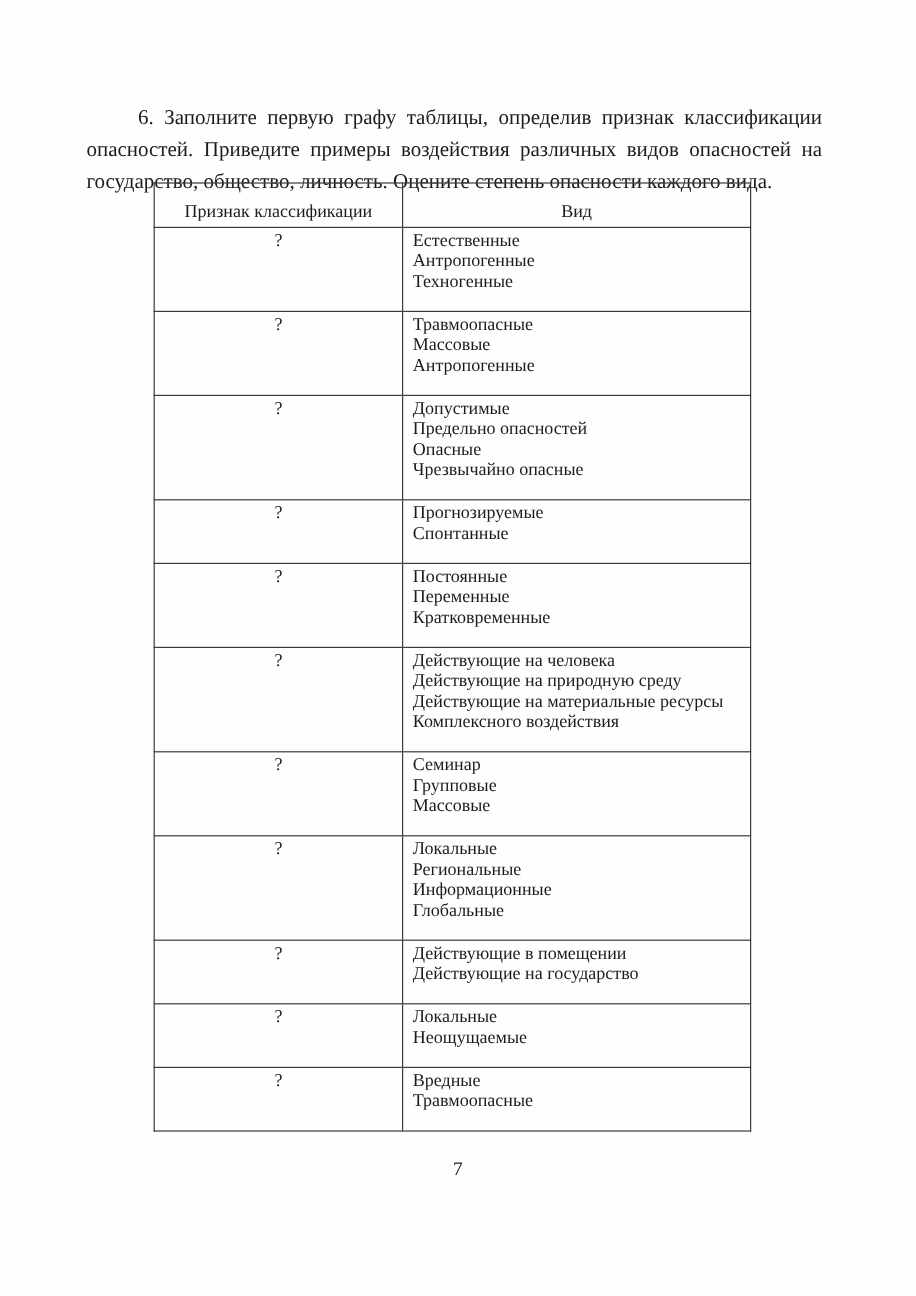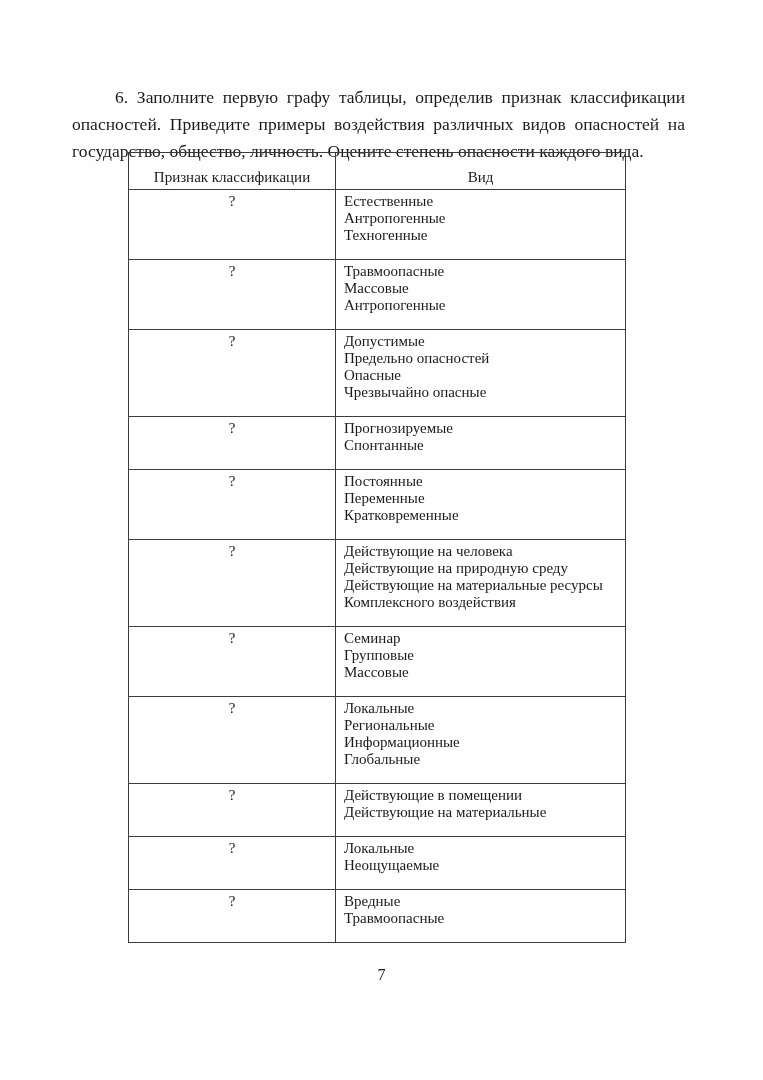--- a/index.html
+++ b/index.html
@@ -165,21 +165,21 @@
             <div>Локальные</div>
             <div>Региональные</div>
             <div>Информационные</div>
             <div>Глобальные</div>
           </td>
         </tr>
         <tr>
           <td class="sign-cell">?</td>
           <td class="kind-cell">
             <div>Действующие в помещении</div>
-            <div>Действующие на материальные</div>
+            <div>Действующие на государство</div>
           </td>
         </tr>
         <tr>
           <td class="sign-cell">?</td>
           <td class="kind-cell">
             <div>Локальные</div>
             <div>Неощущаемые</div>
           </td>
         </tr>
         <tr>

